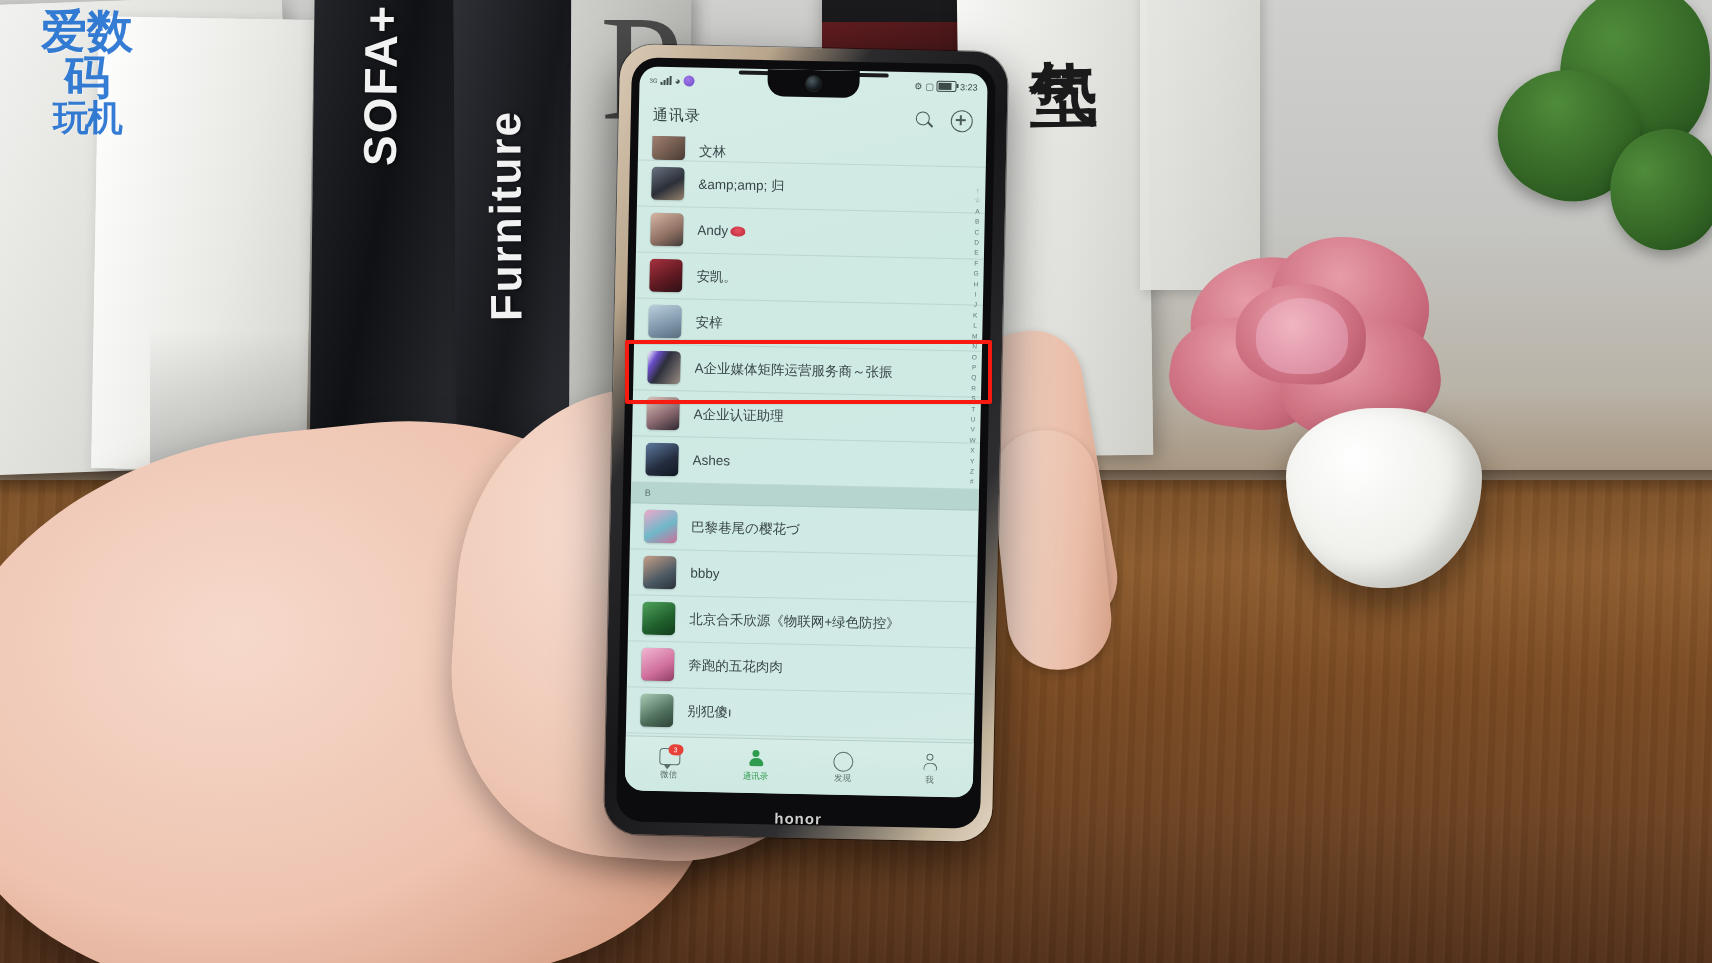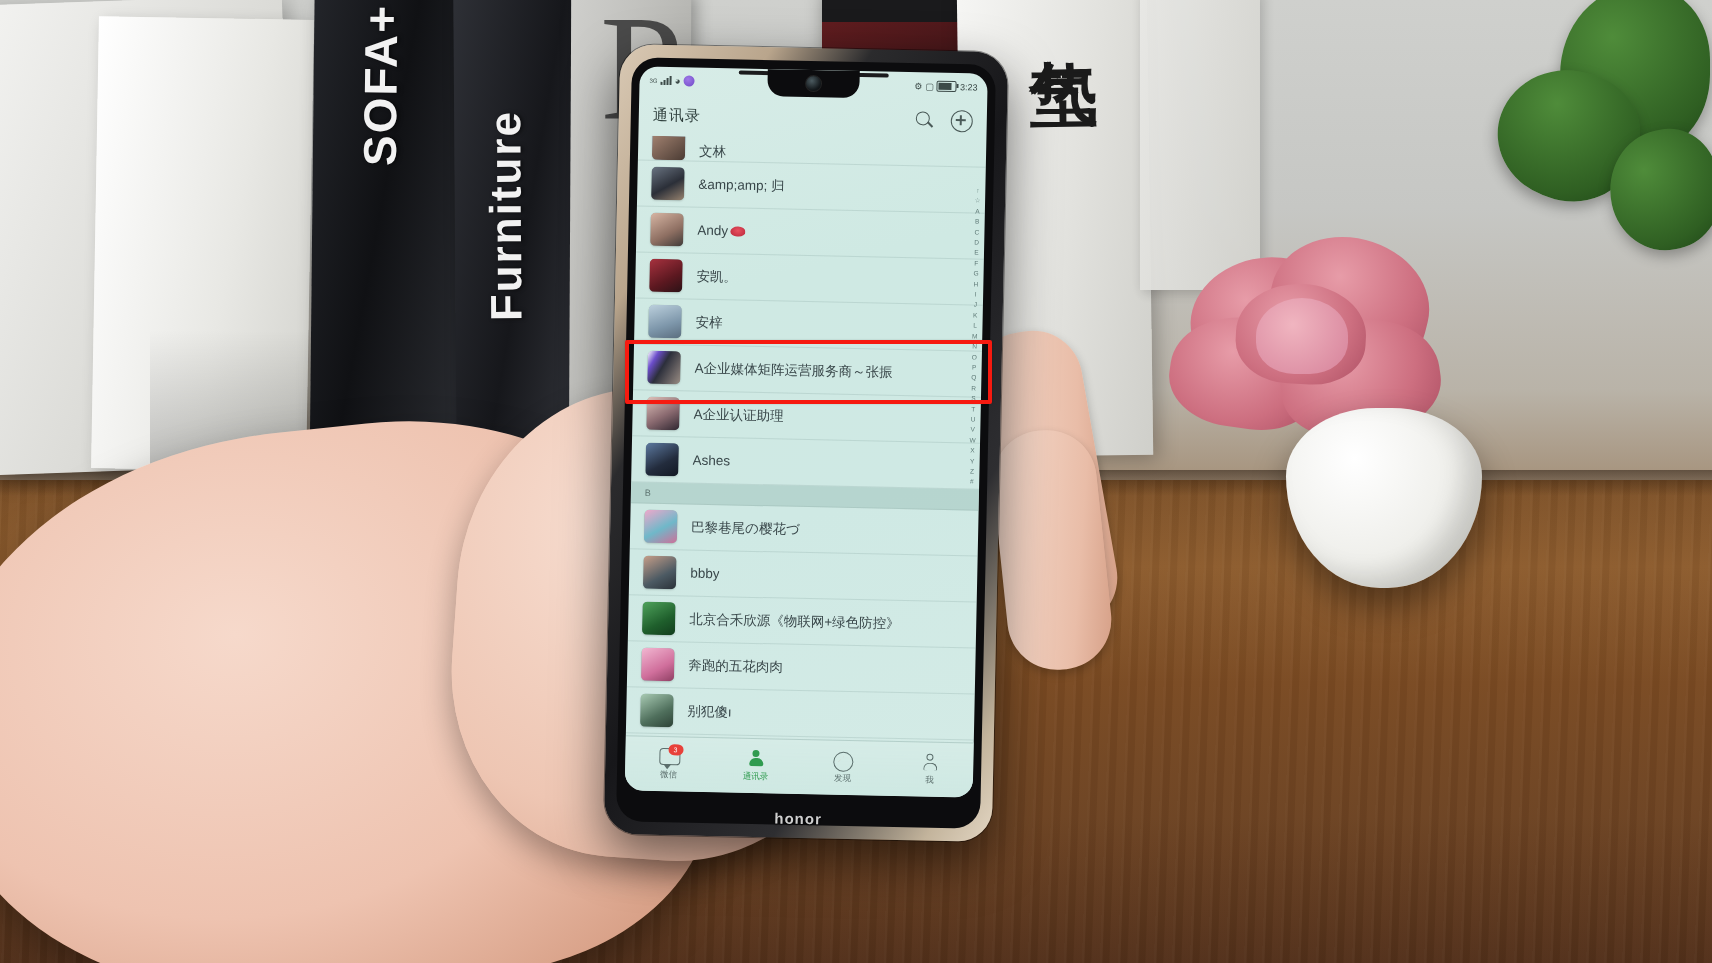--- a/index.html
+++ b/index.html
@@ -459,14 +459,18 @@
         </div>
       </div>
 
     </div>
 
     <div class="chin-brand">honor</div>
   </div>
 
   <div class="redbox" id="redbox" style="left: 625.064px; top: 340.377px; width: 358.887px; height: 55.2779px;"></div>
 
+  <div class="watermark">
+    <div class="wm-t">爱数码</div>
+    <div class="wm-b">玩机</div>
+  </div>
 
 </div>
 
 </body></html>

